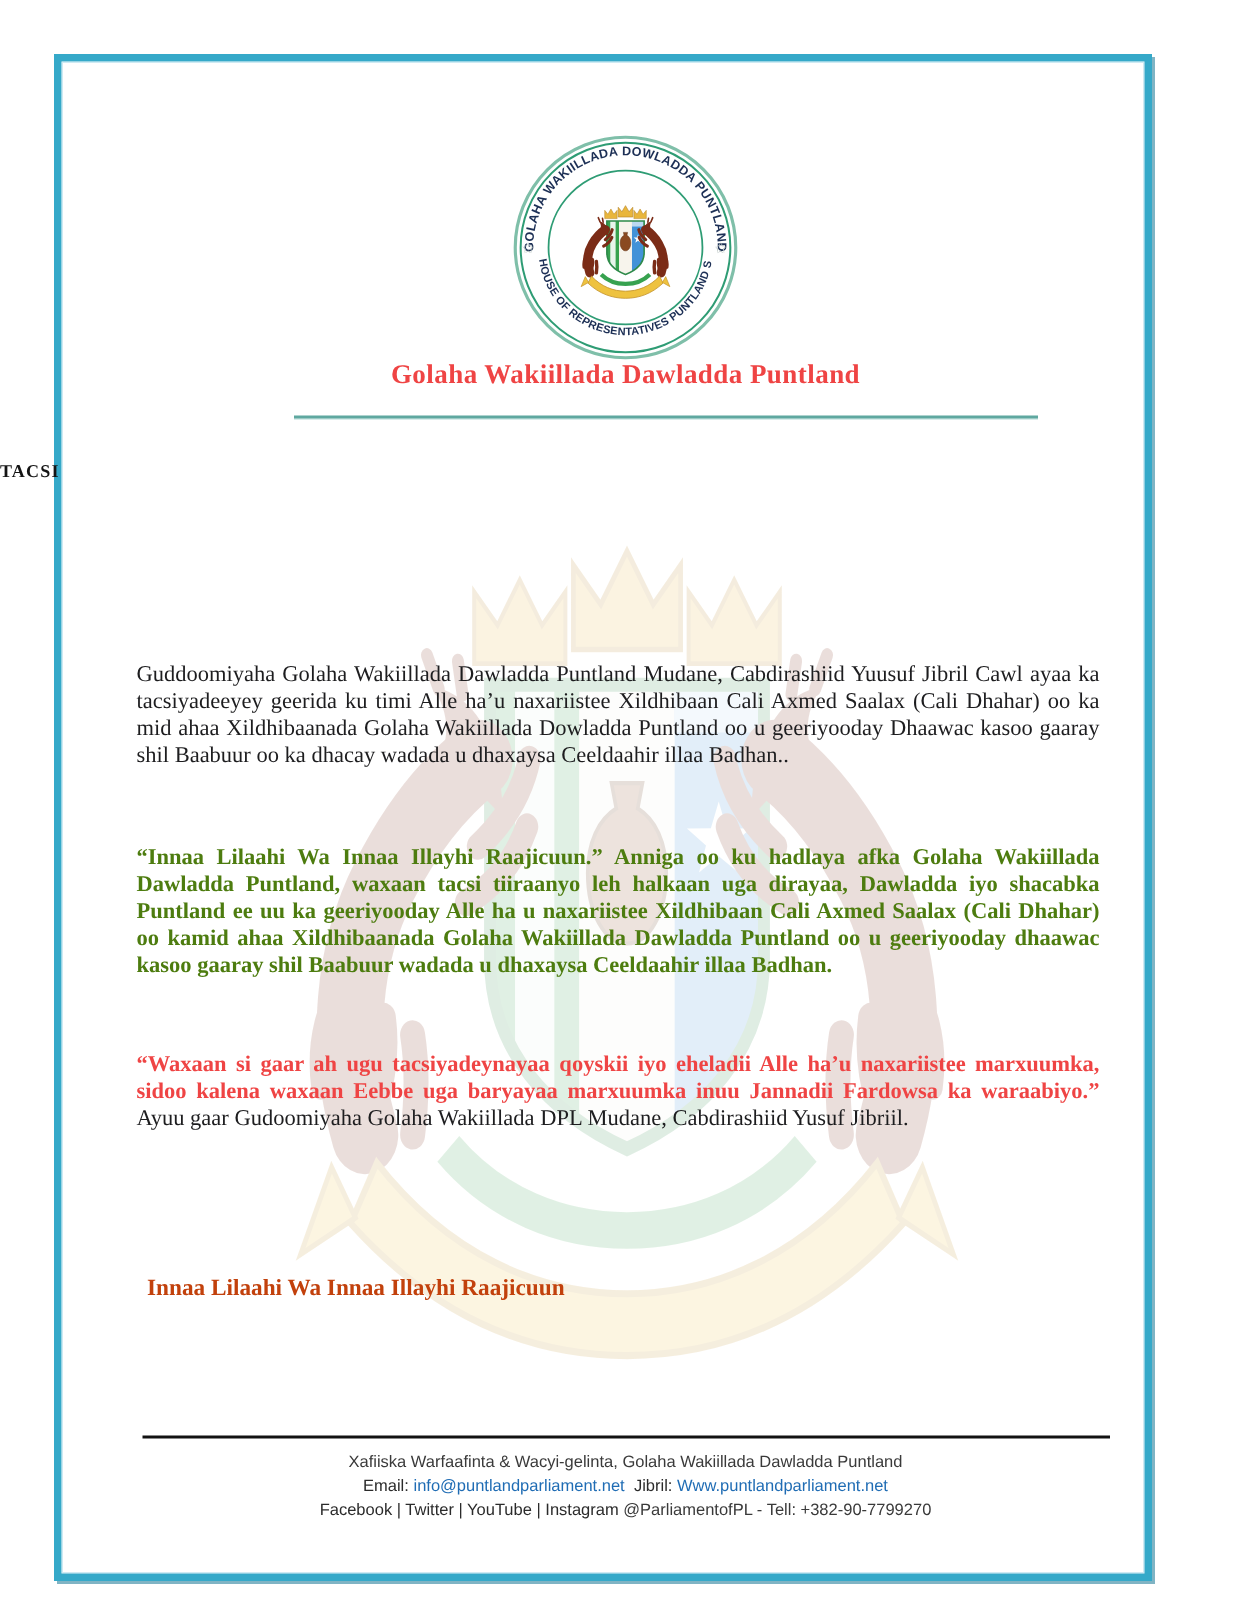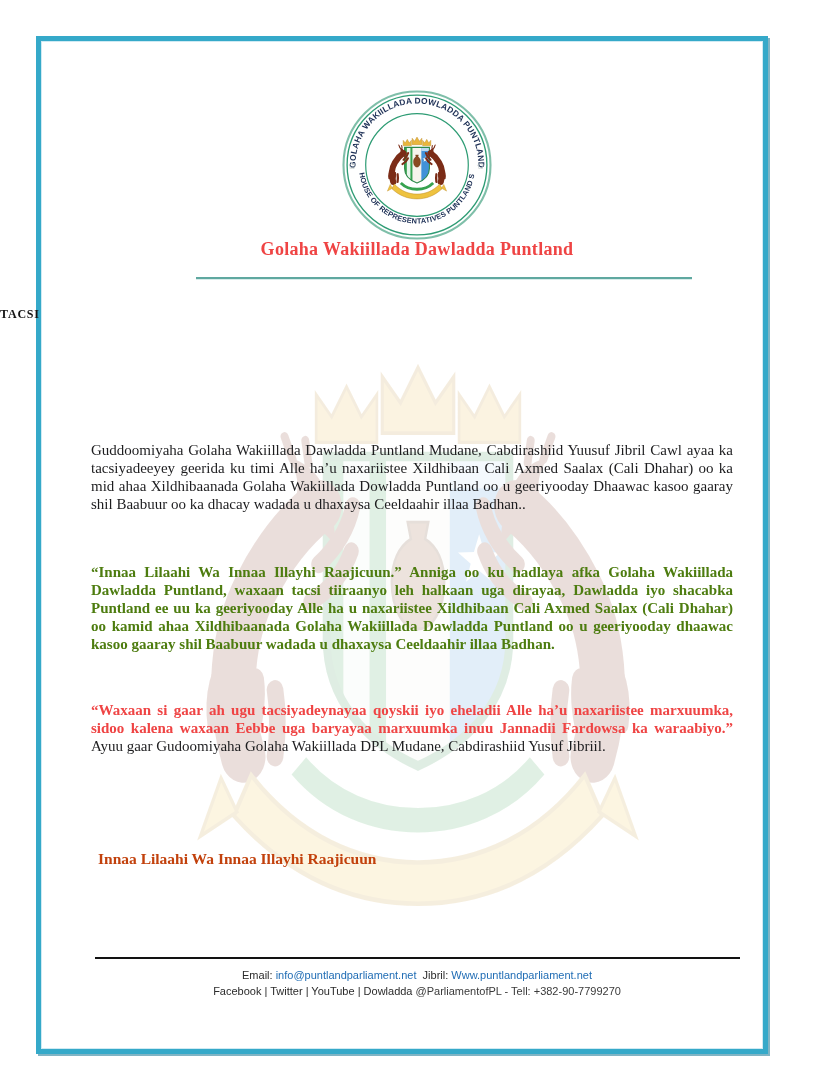--- a/index.html
+++ b/index.html
@@ -149,22 +149,23 @@
 
   <p class="body-block p2">“Innaa Lilaahi Wa Innaa Illayhi Raajicuun.” Anniga oo ku hadlaya afka Golaha Wakiillada Dawladda Puntland, waxaan tacsi tiiraanyo leh halkaan uga dirayaa, Dawladda iyo shacabka Puntland ee uu ka geeriyooday Alle ha u naxariistee Xildhibaan Cali Axmed Saalax (Cali Dhahar) oo kamid ahaa Xildhibaanada Golaha Wakiillada Dawladda Puntland oo u geeriyooday dhaawac kasoo gaaray shil Baabuur wadada u dhaxaysa Ceeldaahir illaa Badhan.</p>
 
   <p class="body-block p3"><span class="bold">“Waxaan si gaar ah ugu tacsiyadeynayaa qoyskii iyo eheladii Alle ha’u naxariistee marxuumka, sidoo kalena waxaan Eebbe uga baryayaa marxuumka inuu Jannadii Fardowsa ka waraabiyo.”</span><span> Ayuu gaar Gudoomiyaha Golaha Wakiillada DPL Mudane, Cabdirashiid Yusuf Jibriil.</span></p>
 
   <div class="closing">Innaa Lilaahi Wa Innaa Illayhi Raajicuun</div>
 
   <div class="footer-rule"></div>
 
   <div class="footer">
+    <div>Xafiiska Warfaafinta &amp; Wacyi-gelinta, Golaha Wakiillada Dawladda Puntland</div>
     <div><span class="b">Email:</span>
       <a>info@puntlandparliament.net</a>&nbsp;
       <span class="b">Jibril:</span>
       <a>Www.puntlandparliament.net</a>
     </div>
-    <div><span class="b">Facebook | Twitter | YouTube | Dowladda</span>
+    <div><span class="b">Facebook | Twitter | YouTube | Instagram</span>
       <span>@ParliamentofPL - Tell: +382-90-7799270</span>
     </div>
   </div>
 </div>
 
 </body></html>

